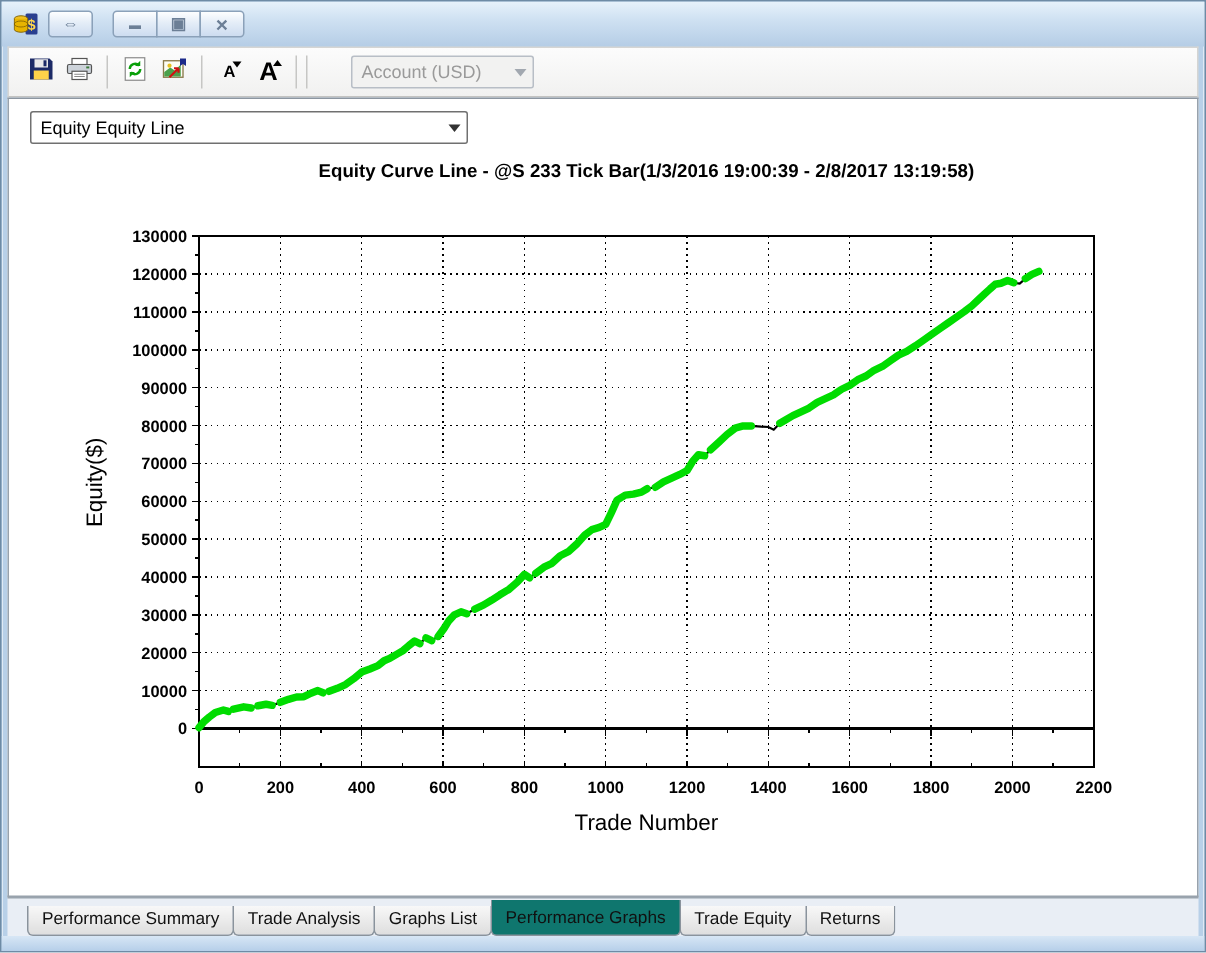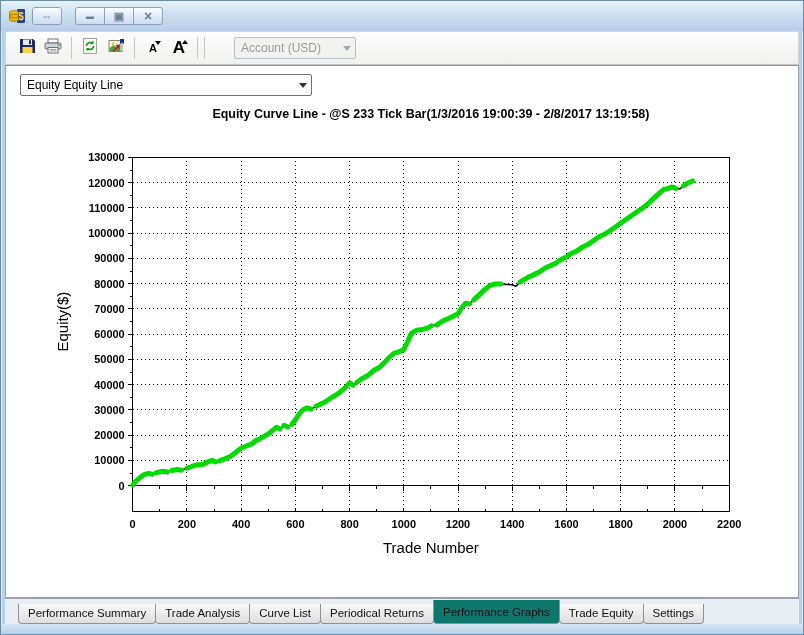--- a/index.html
+++ b/index.html
@@ -306,21 +306,20 @@
         <path d="M432.0 260.3 L437.4 256.7 L442.9 254.2 L448.3 251.7 L453.2 249.1 L457.0 242.8 L460.8 238.5 L464.9 239.2 " class="eq" style="stroke: rgb(0, 220, 0);"></path>
         <path d="M468.9 235.2 L474.4 230.1 L479.8 225.0 L485.3 220.7 L490.7 219.2 L496.1 219.2 " class="eq" style="stroke: rgb(0, 220, 0);"></path>
         <path d="M515.2 217.4 L519.5 214.9 L523.9 212.3 L529.3 209.8 L534.7 207.2 L540.2 203.4 L545.6 200.9 L551.0 198.4 L556.5 194.6 L561.9 192.0 L567.3 188.2 L572.8 185.7 L578.2 181.9 L583.7 179.3 L589.1 175.5 L594.5 171.7 L600.0 169.2 L605.9 165.4 L611.4 161.6 L616.8 157.7 L622.3 153.9 L627.7 150.1 L633.1 146.3 L638.6 142.5 L643.5 138.7 L647.5 134.9 L651.6 131.1 L655.7 127.3 L659.2 124.2 L663.0 123.5 L667.4 121.7 L671.5 123.2 " class="eq" style="stroke: rgb(0, 220, 0);"></path>
         <path d="M679.3 120.4 L683.7 117.6 L688.3 115.6 " class="eq" style="stroke: rgb(0, 220, 0);"></path>
       </svg>
   </div>
 
   <div class="tabbar" id="tabbar">
       <span class="tab">Performance Summary</span>
       <span class="tab">Trade Analysis</span>
-      <span class="tab">Curve List</span>
-      <span class="tab">Periodical Returns</span>
+      <span class="tab">Graphs List</span>
       <span class="tab active">Performance Graphs</span>
       <span class="tab">Trade Equity</span>
-      <span class="tab">Settings</span>
+      <span class="tab">Returns</span>
     </div>
   <div class="bottom-strip"></div>
 
 </div>
 
 </body></html>

